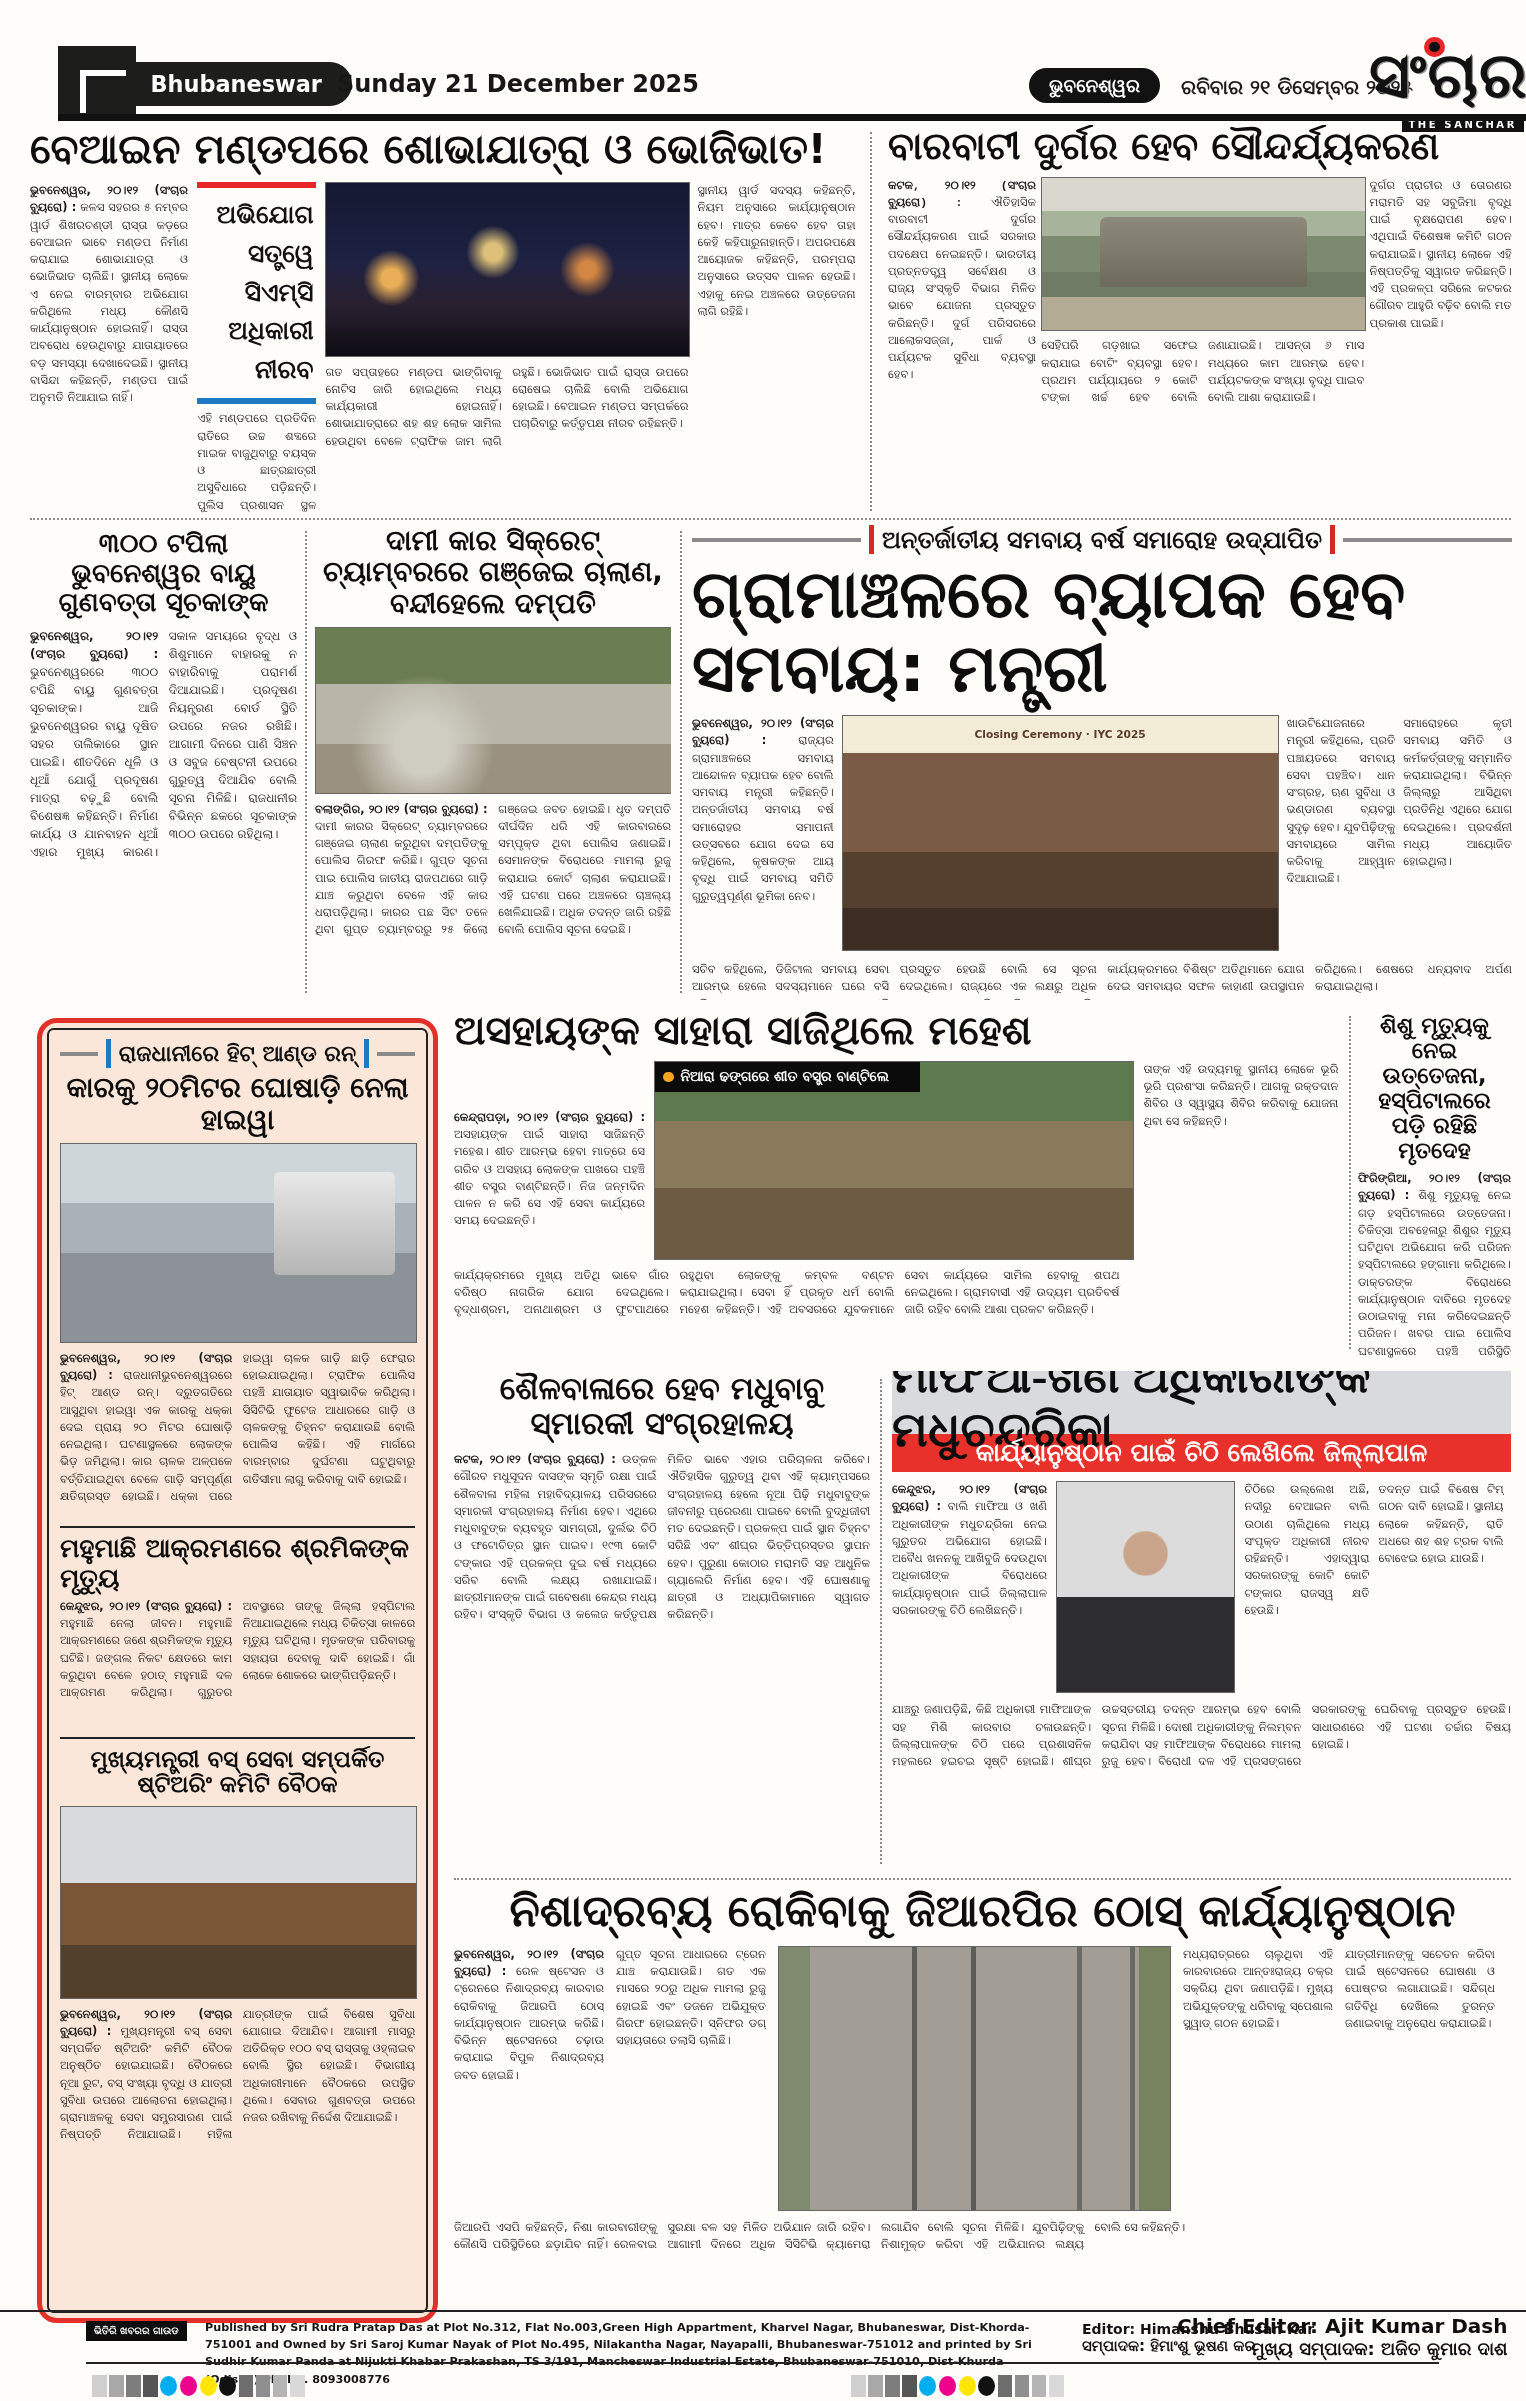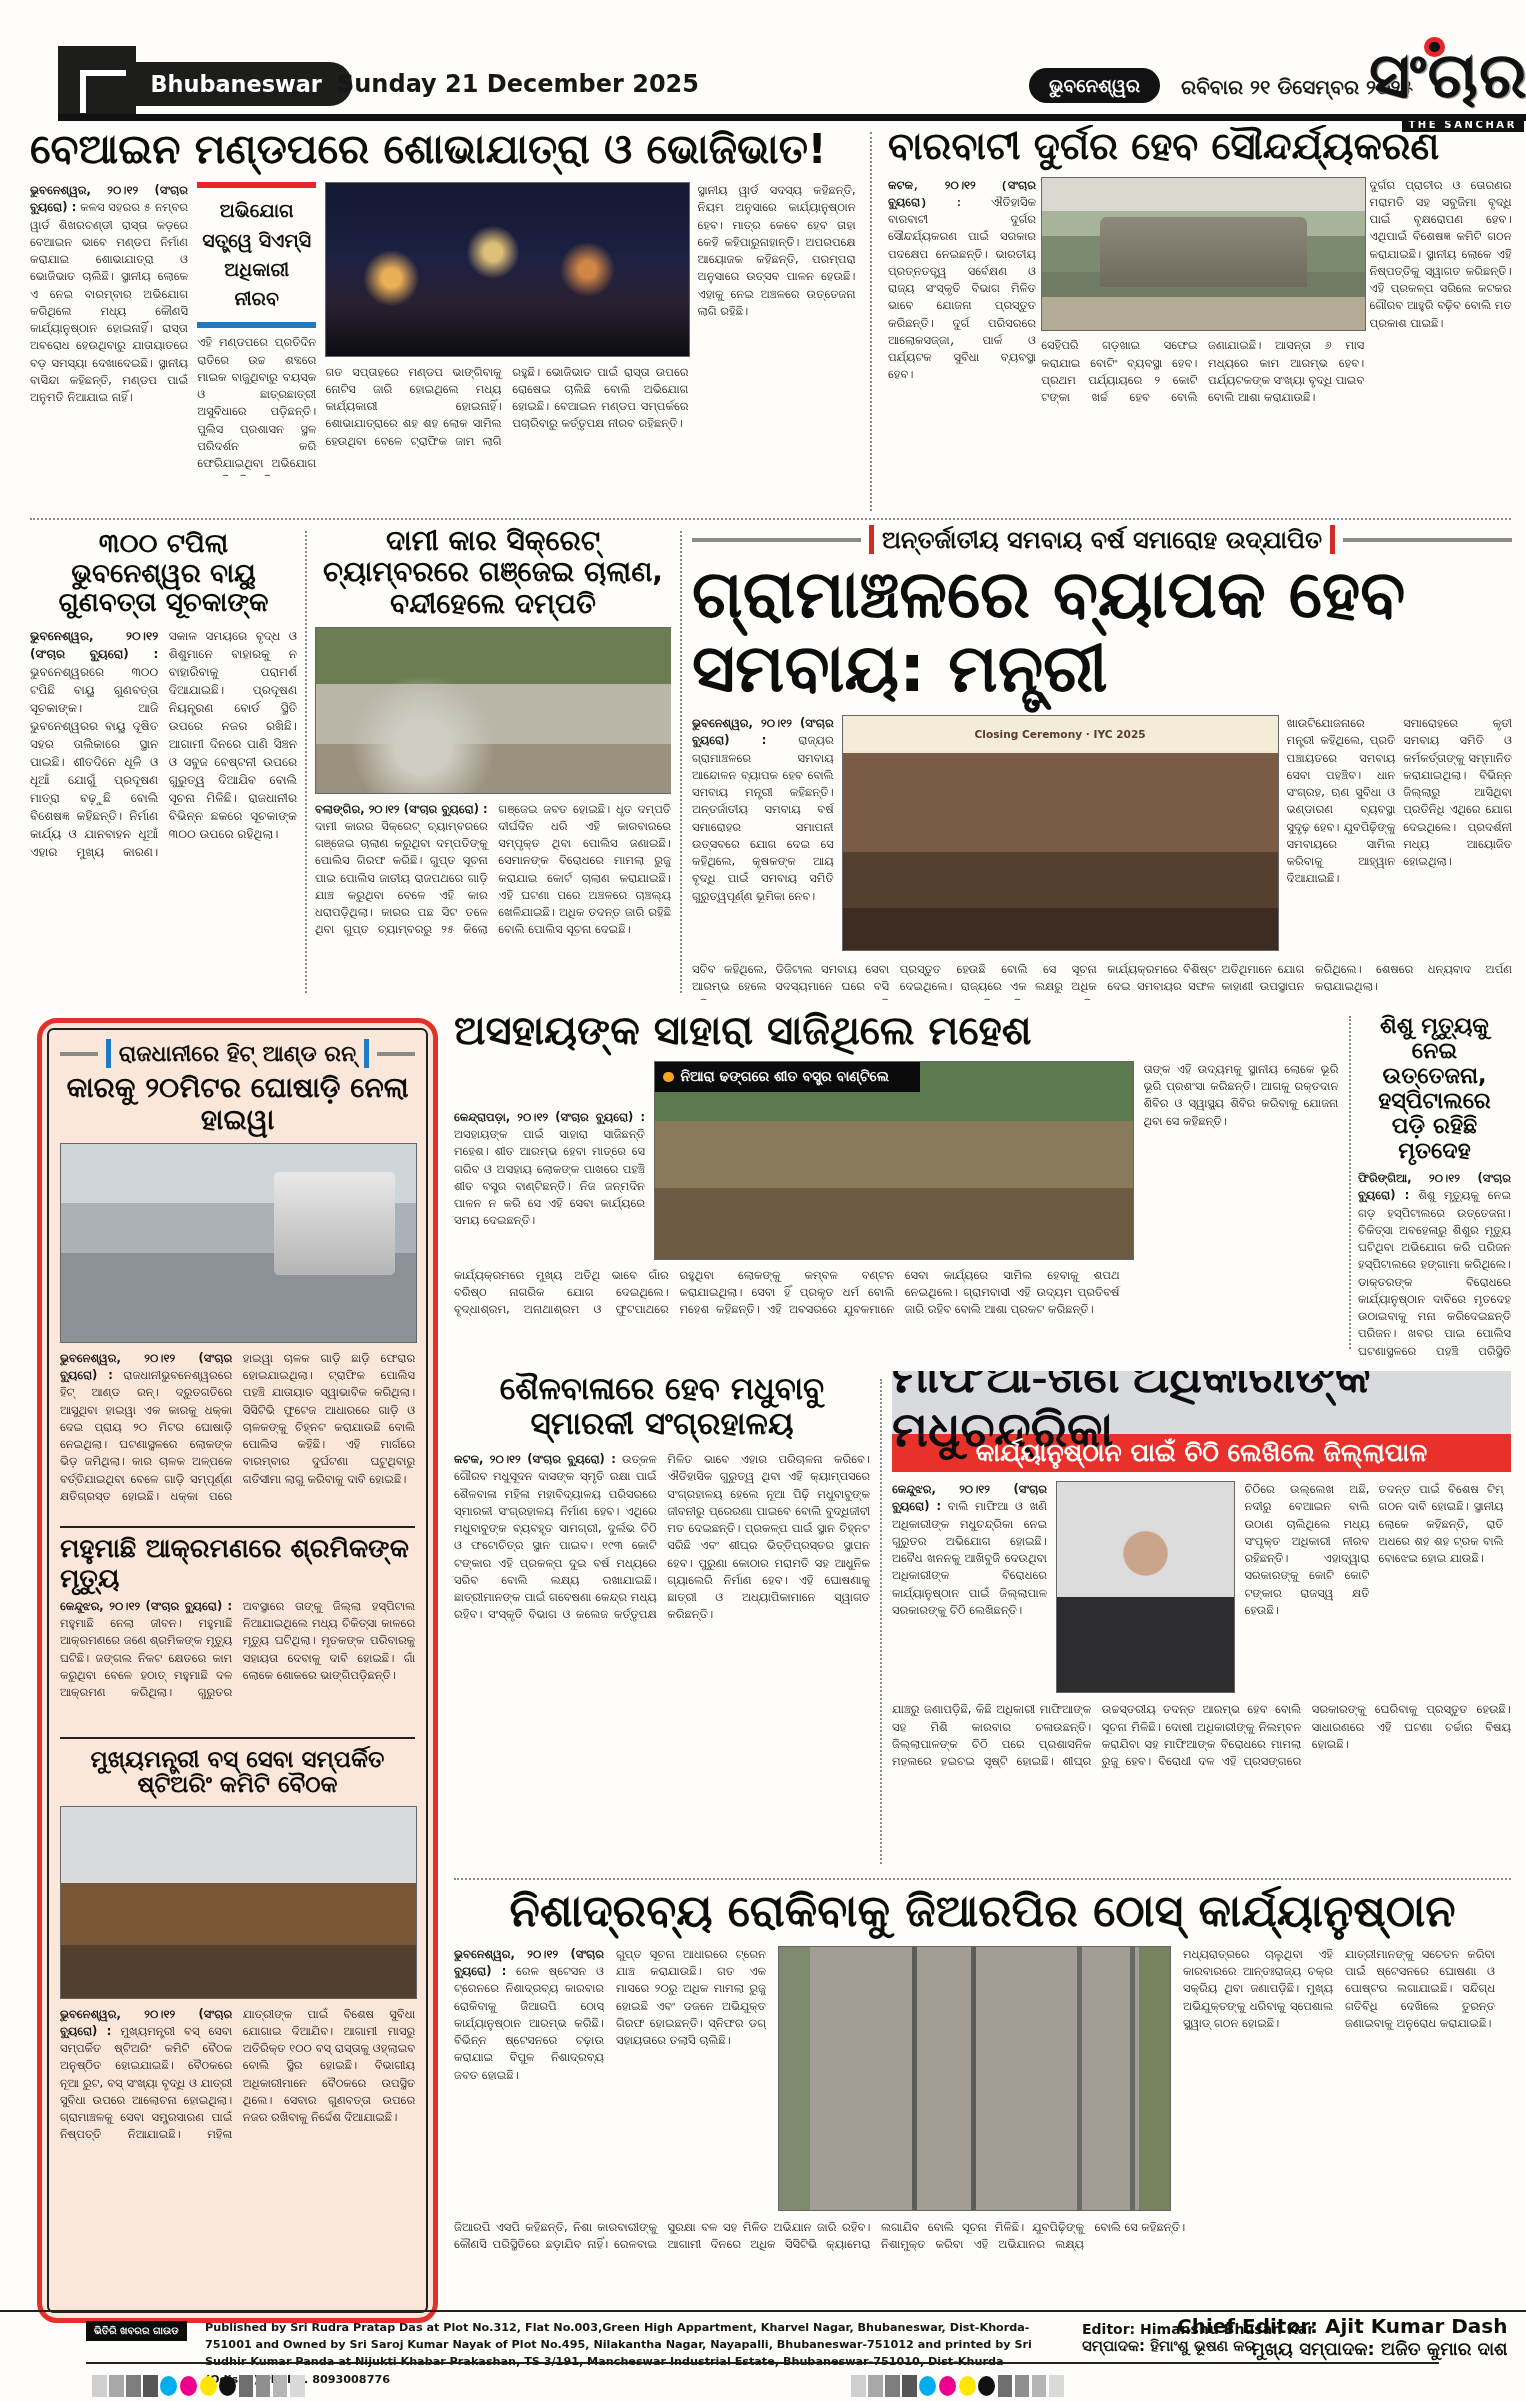--- a/index.html
+++ b/index.html
@@ -67,21 +67,21 @@
      linear-gradient(180deg,#dcdcdc 0 55%,#2d2d31 55% 100%);}
   .ph-rail{background:
      linear-gradient(90deg,#7f8a6e 0 8%,#a29d95 8% 92%,#77825f 92% 100%),
      linear-gradient(180deg,#b5b0a8 0 100%);}
   .ph-rail:before{content:"";position:absolute;left:34%;top:0;width:5.3px;height:100%;background:#5c5c58;
      box-shadow:59px 0 0 #5c5c58, 165px 0 0 #6a6a64, 218px 0 0 #6a6a64;}
   .banner-strip{position:absolute;left:0;top:0;width:100%;height:15%;background:#f3ecd6;color:#5b3c2a;
      font-size:10.6px;font-weight:bold;display:flex;align-items:center;justify-content:center;}
   
   .sidebox{border-top:6.6px solid #e8262a;border-bottom:6.6px solid #1f7ac4;padding:8px 2.6px;
-     font-size:19px;font-weight:900;text-align:center;line-height:1.55;}
+     font-size:25px;font-weight:900;text-align:right;line-height:1.55;}
   
   .kicker{display:flex;align-items:center;gap:8px;font-weight:900;}
   .kicker .rule{flex:1;height:4px;background:#8a8a8a;}
   .kicker .tick{width:4.6px;height:29px;background:#d22b26;}
   .kicker .tick.blue{background:#1f7ac4;}
   
   .redbox{position:absolute;left:37px;top:1018px;width:391px;height:1295px;
      border:5.3px solid #e2312a;border-radius:20px;background:#fbe7d9;}
   .redbox .inner{position:absolute;left:5.3px;top:5.3px;right:5.3px;bottom:5.3px;border:2px solid #222;
      border-radius:6.6px;padding:9.2px 10.6px;overflow:hidden;background:#fbe7d9;}

